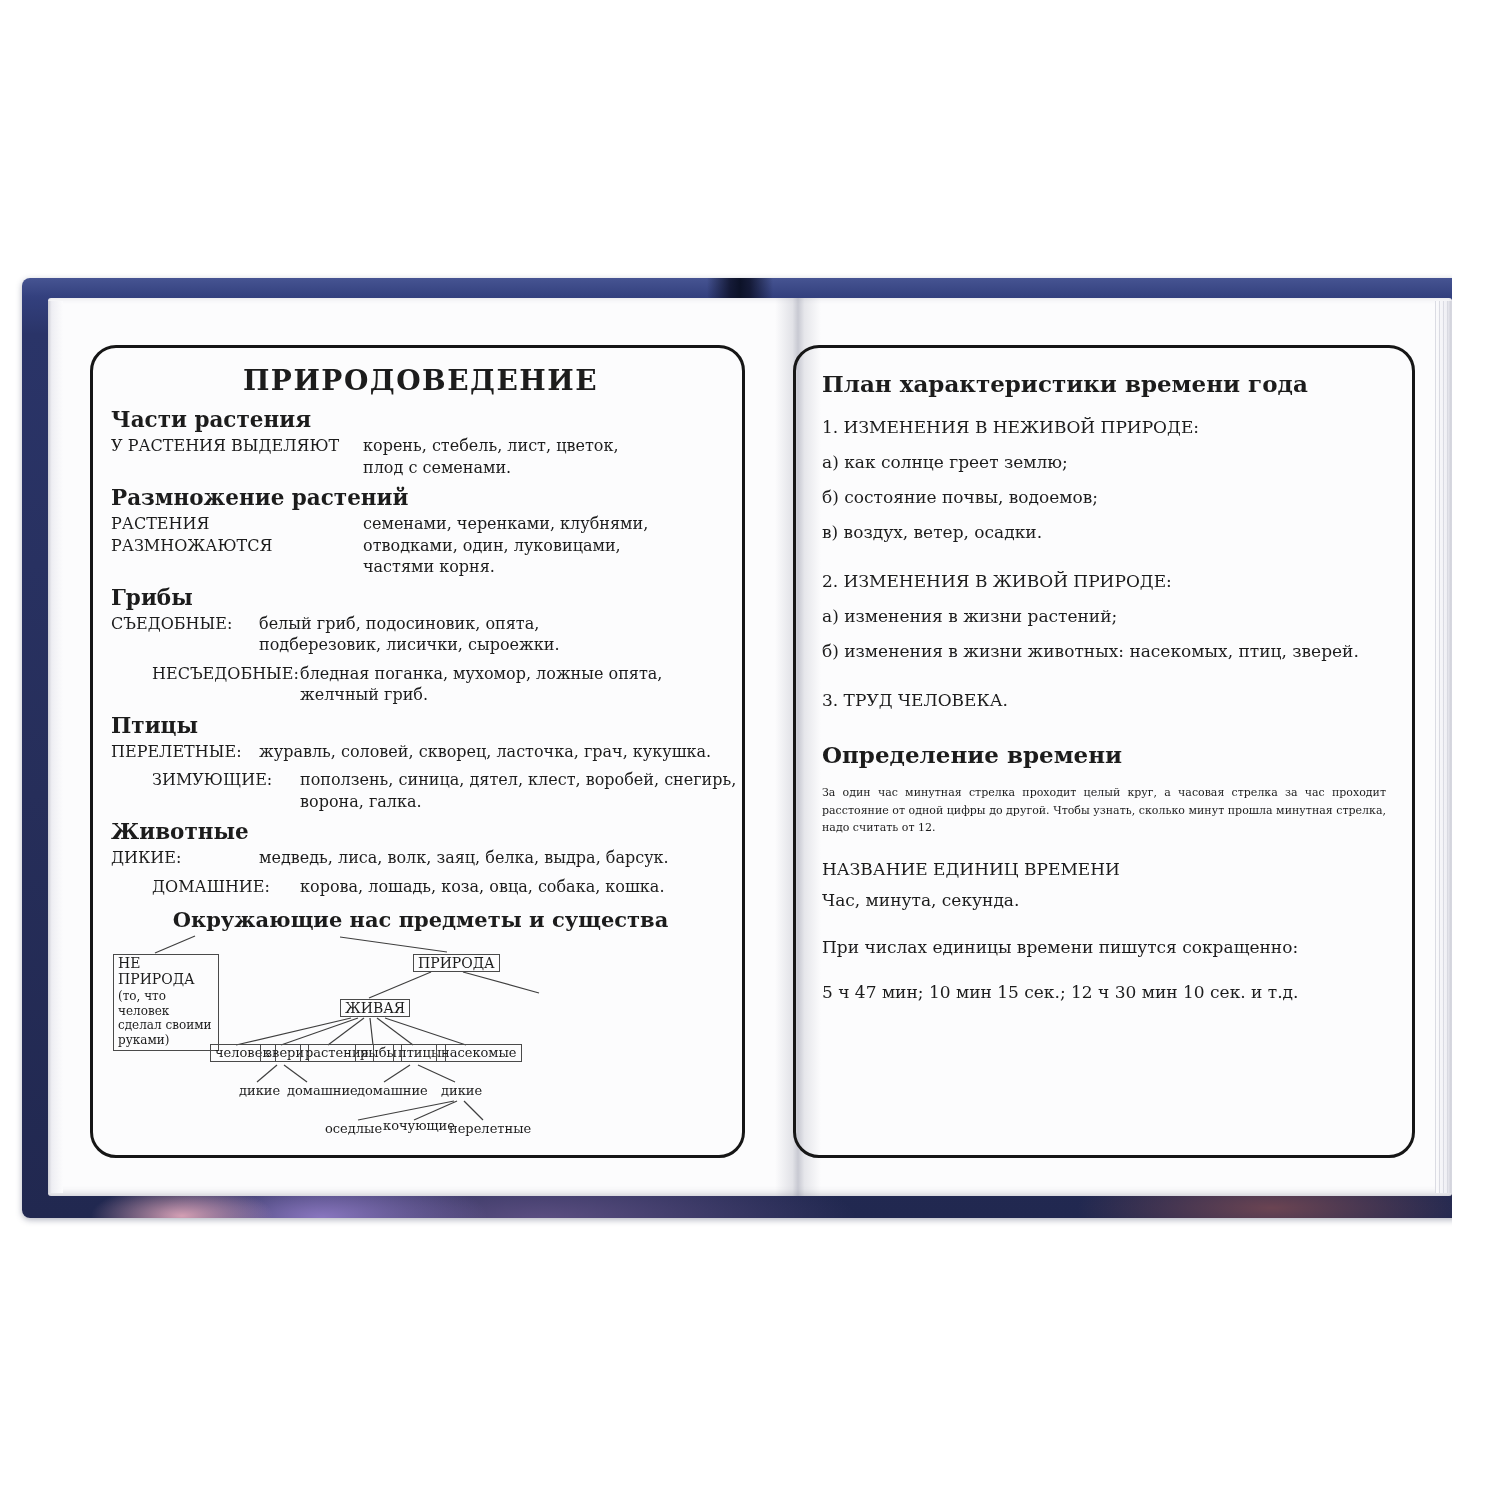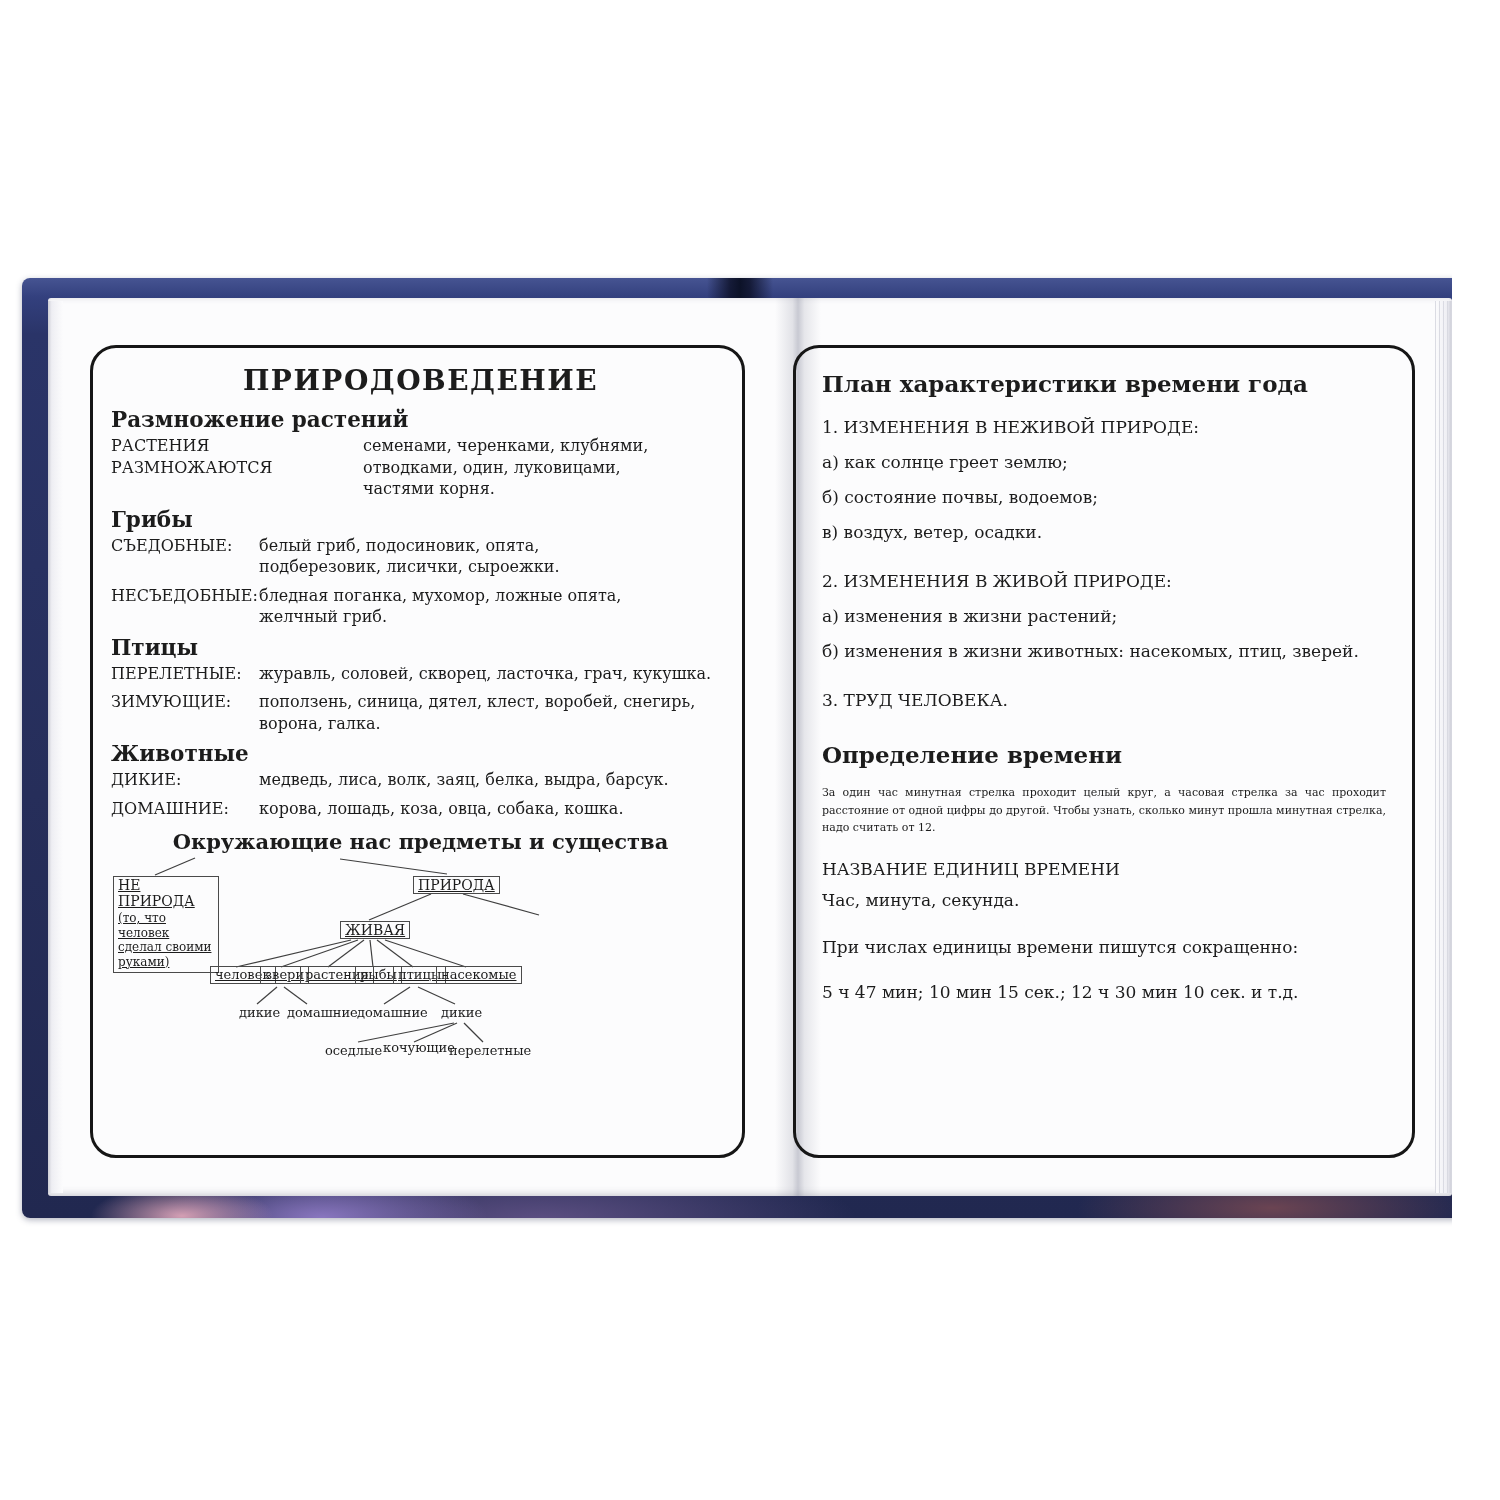--- a/index.html
+++ b/index.html
@@ -30,29 +30,29 @@
       background:linear-gradient(90deg, rgba(140,142,158,0) 0%, rgba(150,152,168,.26) 38%, rgba(122,125,146,.40) 50%, rgba(150,152,168,.22) 64%, rgba(140,142,158,0) 100%);}
 
   
   .panel{position:absolute;top:345px;height:813px;border:3px solid #161616;border-radius:26px;box-sizing:border-box;background:transparent;}
   .panel-left{left:90px;width:655px;padding:12px 12px 8px 18px;}
   .panel-right{left:793px;width:622px;padding:20px 26px 8px;}
 
   h1.book-title{font-size:28px;font-weight:700;text-align:center;letter-spacing:1.5px;margin:4px 0 10px;}
   .sec-h{font-size:21.5px;font-weight:700;margin:7px 0 3px;}
   .row{display:flex;font-size:16px;line-height:21.5px;}
-  .row + .row{margin-top:7px;}
+  .row + .row{margin-top:7px;margin-left:41px;}
   .lbl{flex:none;width:148px;}
   .lbl.wide{width:252px;}
   .val .line{white-space:nowrap;}
 
   .diagram-heading{font-size:21px;font-weight:700;text-align:center;margin:10px 0 2px;}
   .diagram{position:relative;width:600px;height:246px;margin-left:0;font-size:13px;line-height:16px;}
   .diagram svg{position:absolute;left:0;top:0;}
-  .dg-box{position:absolute;border:1.2px solid #4a4a4a;padding:0 4px;background:rgba(255,255,255,.0);text-decoration:underline;}
+  .dg-box{position:absolute;border:1.2px solid #4a4a4a;padding:0 4px;background:rgba(255,255,255,.0);}
   .dg-box.hdr{font-size:14px;}
   .bx-note{font-size:12px;line-height:14.5px;padding:2px 0 3px;}
   .dg-lbl{position:absolute;white-space:nowrap;}
   .inan-items div{font-size:13px;line-height:16.5px;}
 
   .rp-h{font-size:23px;font-weight:700;margin:2px 0 20px;}
   .plan-item{font-size:17px;margin:0 0 15px;}
   .plan-item.gap{margin-top:29px;}
   .rp-h2{font-size:23px;font-weight:700;margin:31px 0 16px;}
   .para{font-size:11px;line-height:1.6;text-align:justify;margin:0 0 22px;}
@@ -72,20 +72,30 @@
 
   <div class="pages">
     <div class="edge edge-left"></div>
     <div class="edge edge-right"></div>
     <div class="gutter"></div>
   </div>
 
   <section class="panel panel-left">
     <h1 class="book-title">ПРИРОДОВЕДЕНИЕ</h1>
 
+    <div class="sec">
+      <div class="sec-h">Части растения</div>
+      <div class="row">
+        <div class="lbl wide">У РАСТЕНИЯ ВЫДЕЛЯЮТ</div>
+        <div class="val">
+          <div class="line">корень, стебель, лист, цветок,</div>
+          <div class="line">плод с семенами.</div>
+        </div>
+      </div>
+    </div>
 
     <div class="sec">
       <div class="sec-h">Размножение растений</div>
       <div class="row">
         <div class="lbl wide">РАСТЕНИЯ РАЗМНОЖАЮТСЯ</div>
         <div class="val">
           <div class="line">семенами, черенками, клубнями,</div>
           <div class="line">отводками, один, луковицами,</div>
           <div class="line">частями корня.</div>
         </div>

